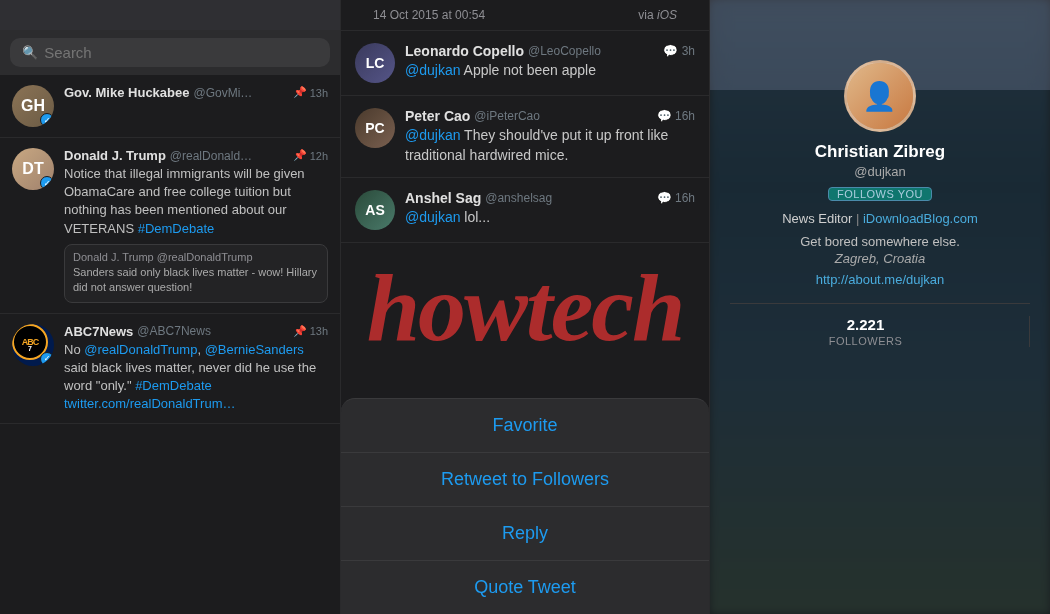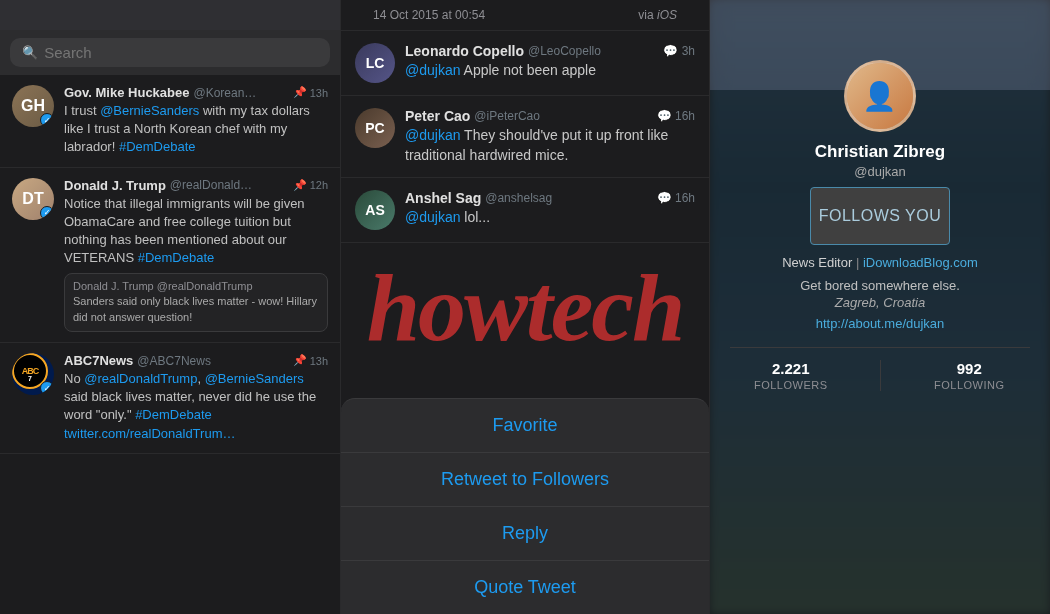--- a/index.html
+++ b/index.html
@@ -385,26 +385,26 @@
       margin-top: 10px;
     }
 
     .profile-handle {
       color: #aaaaaa;
       font-size: 13px;
       margin-top: 2px;
     }
 
     .follows-you-badge {
-      background: #404040;
+      background: #0f766e;
       border: 1px solid #4a8aaa;
       border-radius: 4px;
-      padding: 19px 8px;
+      padding: 0 8px;
       color: #aaccdd;
-      font-size: 16px;
+      font-size: 11px;
       margin-top: 8px;
       text-transform: uppercase;
       letter-spacing: 0.5px;
     }
 
     .profile-bio-line {
       color: #d0d0d0;
       font-size: 13px;
       text-align: center;
       margin-top: 10px;
@@ -521,28 +521,25 @@
     <div class="tweets-list">
 
       <div class="tweet-item">
         <div class="avatar avatar-huckabee">
           <div class="avatar-initials">GH</div>
           <div class="verified-badge"></div>
         </div>
         <div class="tweet-content">
           <div class="tweet-header">
             <span class="tweet-author">Gov. Mike Huckabee</span>
-            <span class="tweet-handle">@Korean…</span>
+            <span class="tweet-handle">@GovMi…</span>
             <span class="tweet-time-pin">
               <span>📌</span>
               <span>13h</span>
             </span>
-          </div>
-          <div class="tweet-text">
-            I trust <span class="tweet-mention">@BernieSanders</span> with my tax dollars like I trust a North Korean chef with my labrador! <span class="tweet-hashtag">#DemDebate</span>
           </div>
         </div>
       </div>
 
       <div class="tweet-item">
         <div class="avatar avatar-trump">
           <div class="avatar-initials">DT</div>
           <div class="verified-badge"></div>
         </div>
         <div class="tweet-content">
@@ -692,22 +689,18 @@
       <div class="profile-tagline">Get bored somewhere else.</div>
       <div class="profile-location">Zagreb, Croatia</div>
       <div class="profile-url">http://about.me/dujkan</div>
 
       <div class="profile-stats">
         <div class="stat-item">
           <div class="stat-number">2.221</div>
           <div class="stat-label">FOLLOWERS</div>
         </div>
         <div class="stat-divider"></div>
-        <div class="stat-item">
-          <div class="stat-number">992</div>
-          <div class="stat-label">FOLLOWING</div>
-        </div>
       </div>
     </div>
   </div>
 
   <div class="watermark">howtech</div>
 </div>
 
 </body></html>

